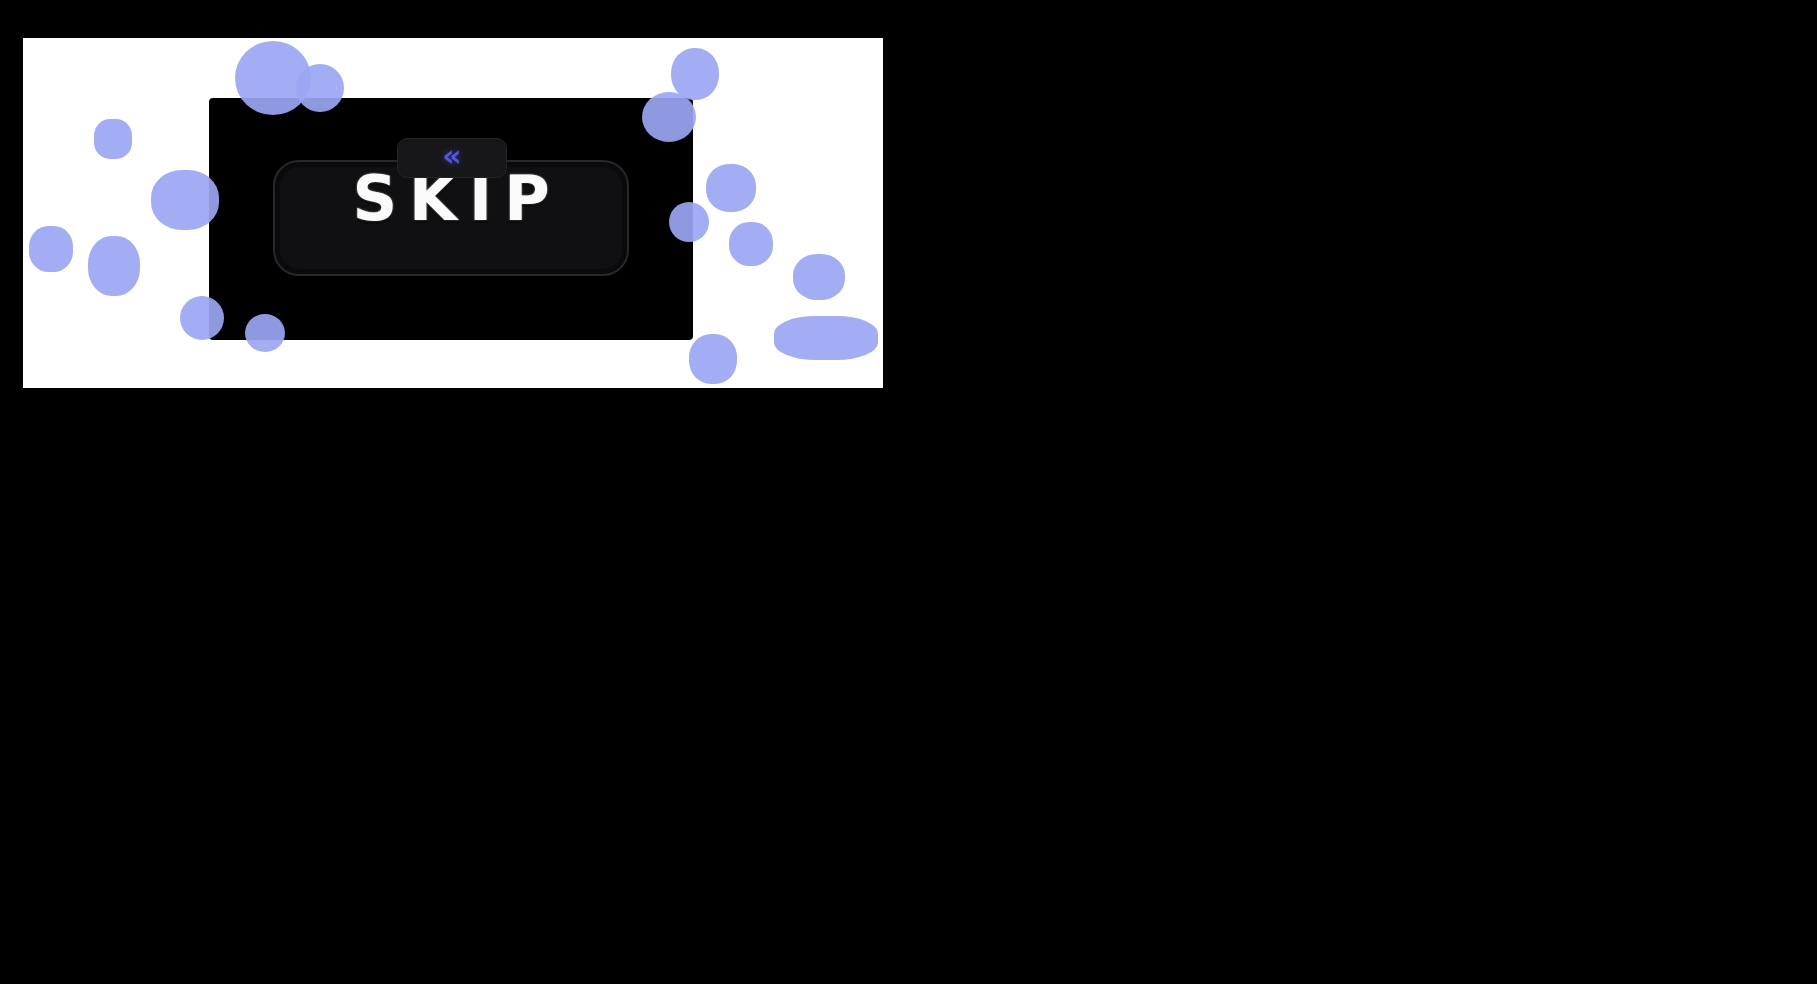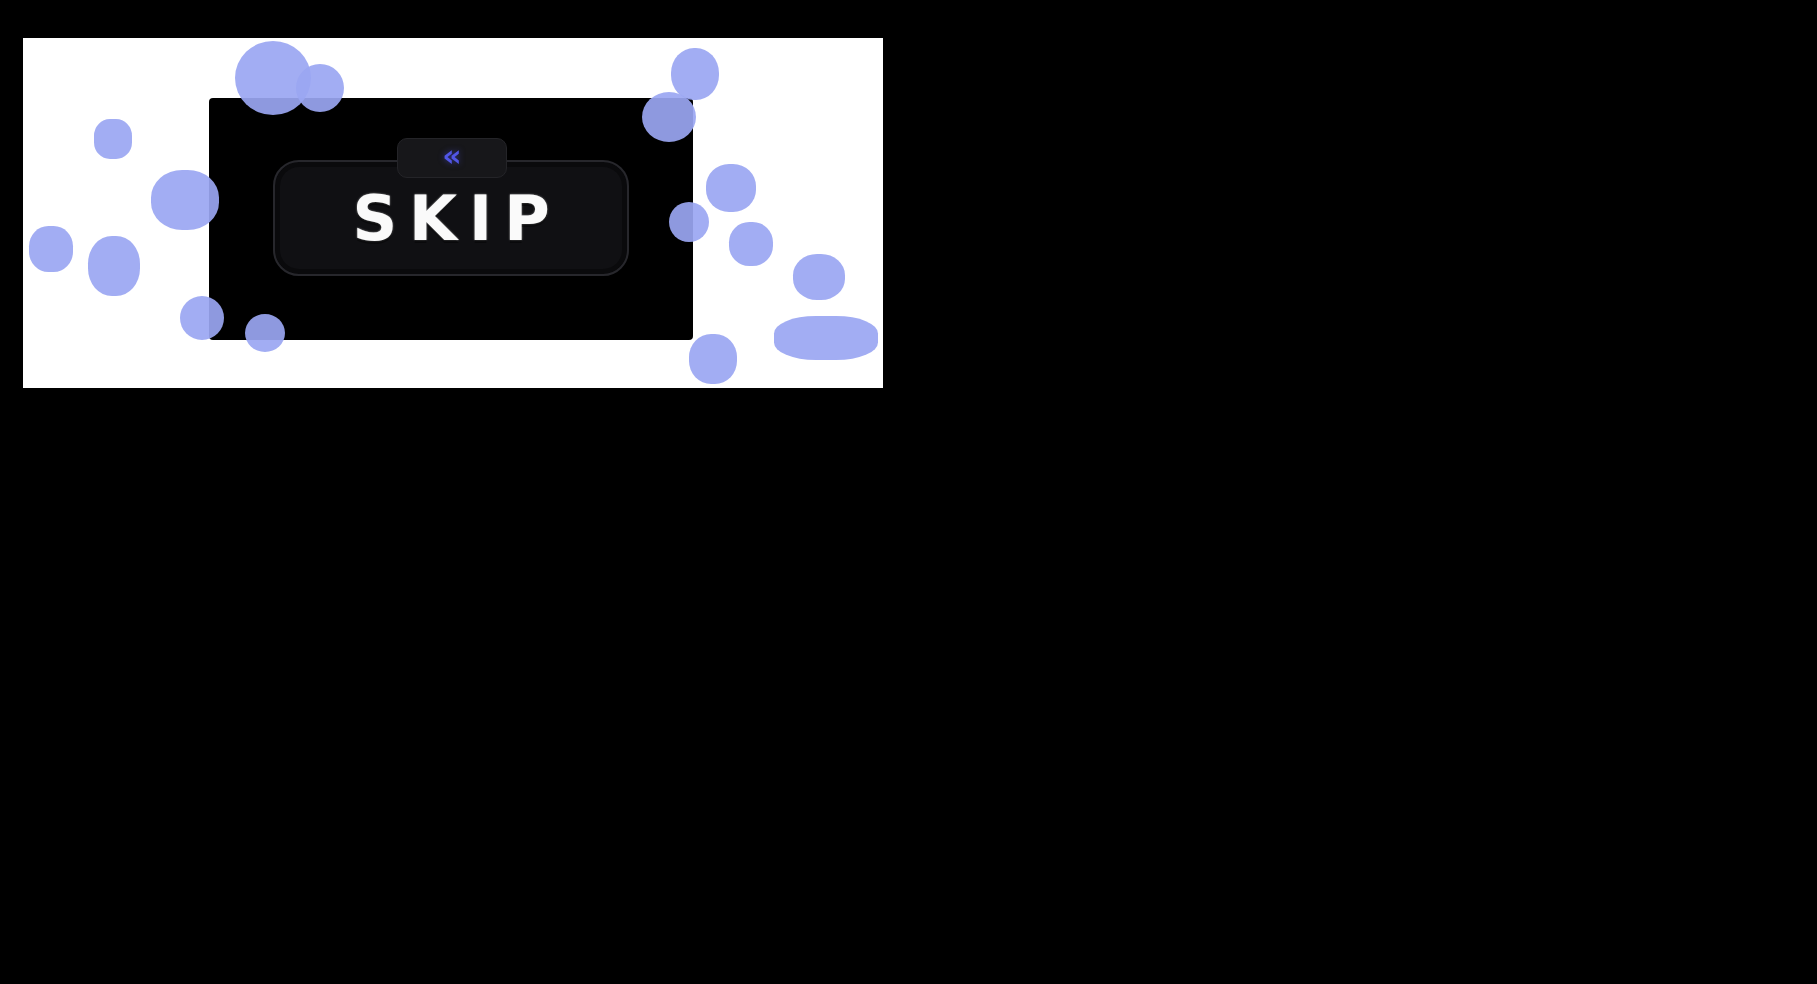--- a/index.html
+++ b/index.html
@@ -68,21 +68,20 @@
     left: 250px;
     top: 122px;
     width: 356px;
     height: 116px;
     background: #101013;
     border: 2px solid #27272c;
     border-radius: 26px;
     box-sizing: border-box;
     box-shadow: inset 0 0 0 5px #0a0a0c, 0 6px 14px rgba(0,0,0,0.6);
     display: flex;
-    align-items: center;
     justify-content: center;
     z-index: 2;
     cursor: pointer;
   }
   .skip-button .label {
     color: #fafafa;
     font-size: 62px;
     font-weight: 800;
     letter-spacing: 12px;
     padding-left: 12px; 

